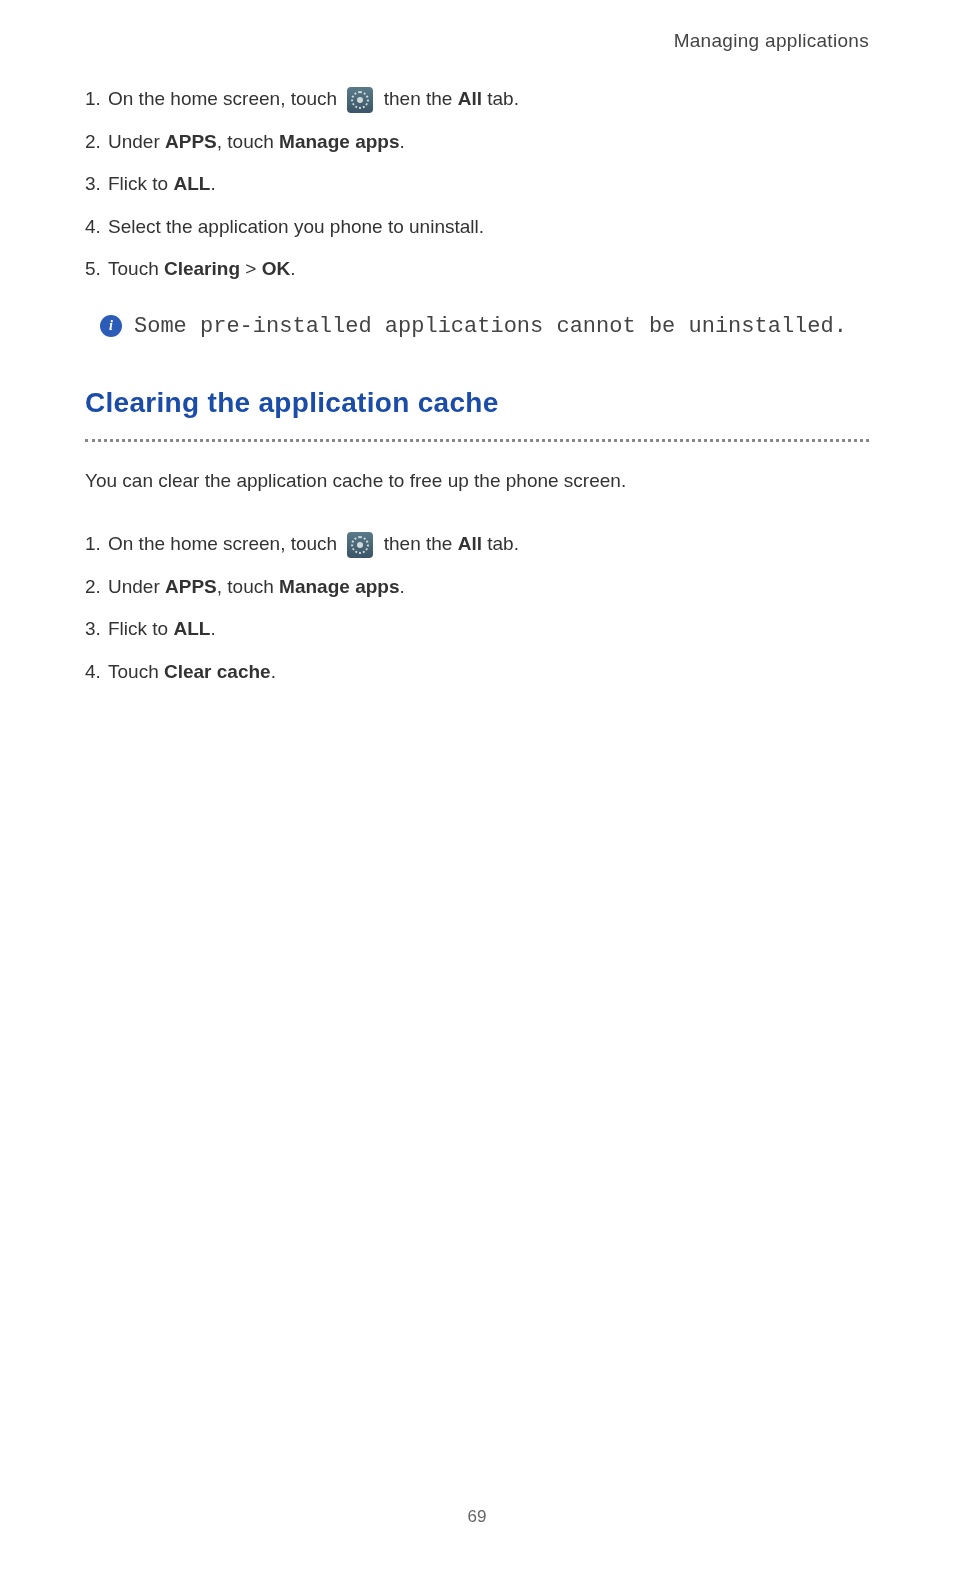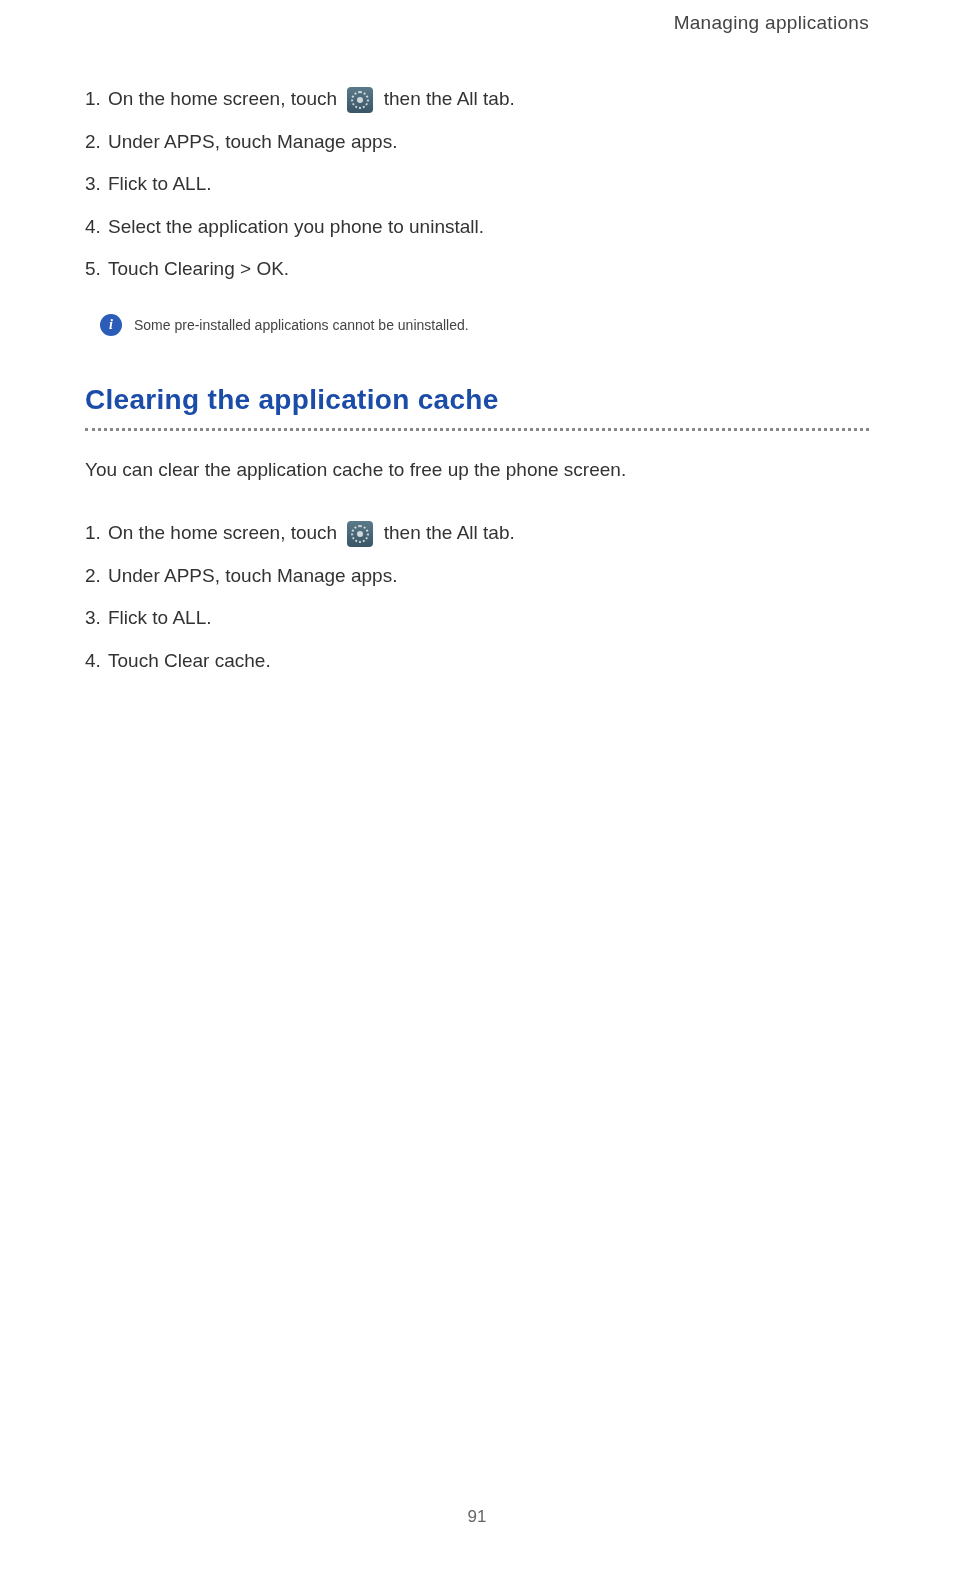--- a/index.html
+++ b/index.html
@@ -12,21 +12,21 @@
       width: 954px;
       height: 1577px;
       background: #ffffff;
       font-family: 'Segoe UI', Arial, sans-serif;
       color: #333;
       position: relative;
     }
     
     .header {
       position: absolute;
-      top: 12px;
+      top: 30px;
       right: 85px;
       font-size: 19px;
       color: #444;
       letter-spacing: 0.3px;
       text-align: right;
     }
     
     .content {
       padding: 85px 85px 0 85px;
     }
@@ -48,21 +48,21 @@
     .step-number {
       min-width: 20px;
       margin-right: 3px;
     }
     
     .step-text {
       display: inline;
     }
     
     .bold {
-      font-weight: normal;
+      font-weight: bold;
     }
     
     .settings-icon {
       display: inline-block;
       width: 26px;
       height: 26px;
       background: linear-gradient(to bottom, #5a7a8a, #3a5565);
       border-radius: 4px;
       vertical-align: middle;
       margin: 0 5px;
@@ -111,30 +111,31 @@
       color: white;
       font-family: Georgia, serif;
       font-style: italic;
       font-size: 14px;
       font-weight: bold;
       margin-right: 12px;
       flex-shrink: 0;
     }
     
     .info-text {
-      font-size: 14px;
+      font-size: 22px;
       color: #444;
+      font-family: Liberation Mono, monospace;
     }
     
     .section-heading {
       color: #1a4ca8;
       font-size: 28px;
       font-weight: bold;
       margin-top: 48px;
-      margin-bottom: 12px;
+      margin-bottom: 20px;
       letter-spacing: 0.3px;
     }
     
     .dotted-divider {
       border: none;
       border-top: 3px dotted #888;
       margin-bottom: 25px;
       width: 100%;
     }
     
@@ -241,13 +242,13 @@
       <span class="step-number">4.</span>
       <span class="step-text">
         <span>Touch </span><span class="bold">Clear cache</span><span>.</span>
       </span>
     </li>
 
   </ol>
 
 </div>
 
-<div class="page-number">91</div>
+<div class="page-number">69</div>
 
 </body></html>

